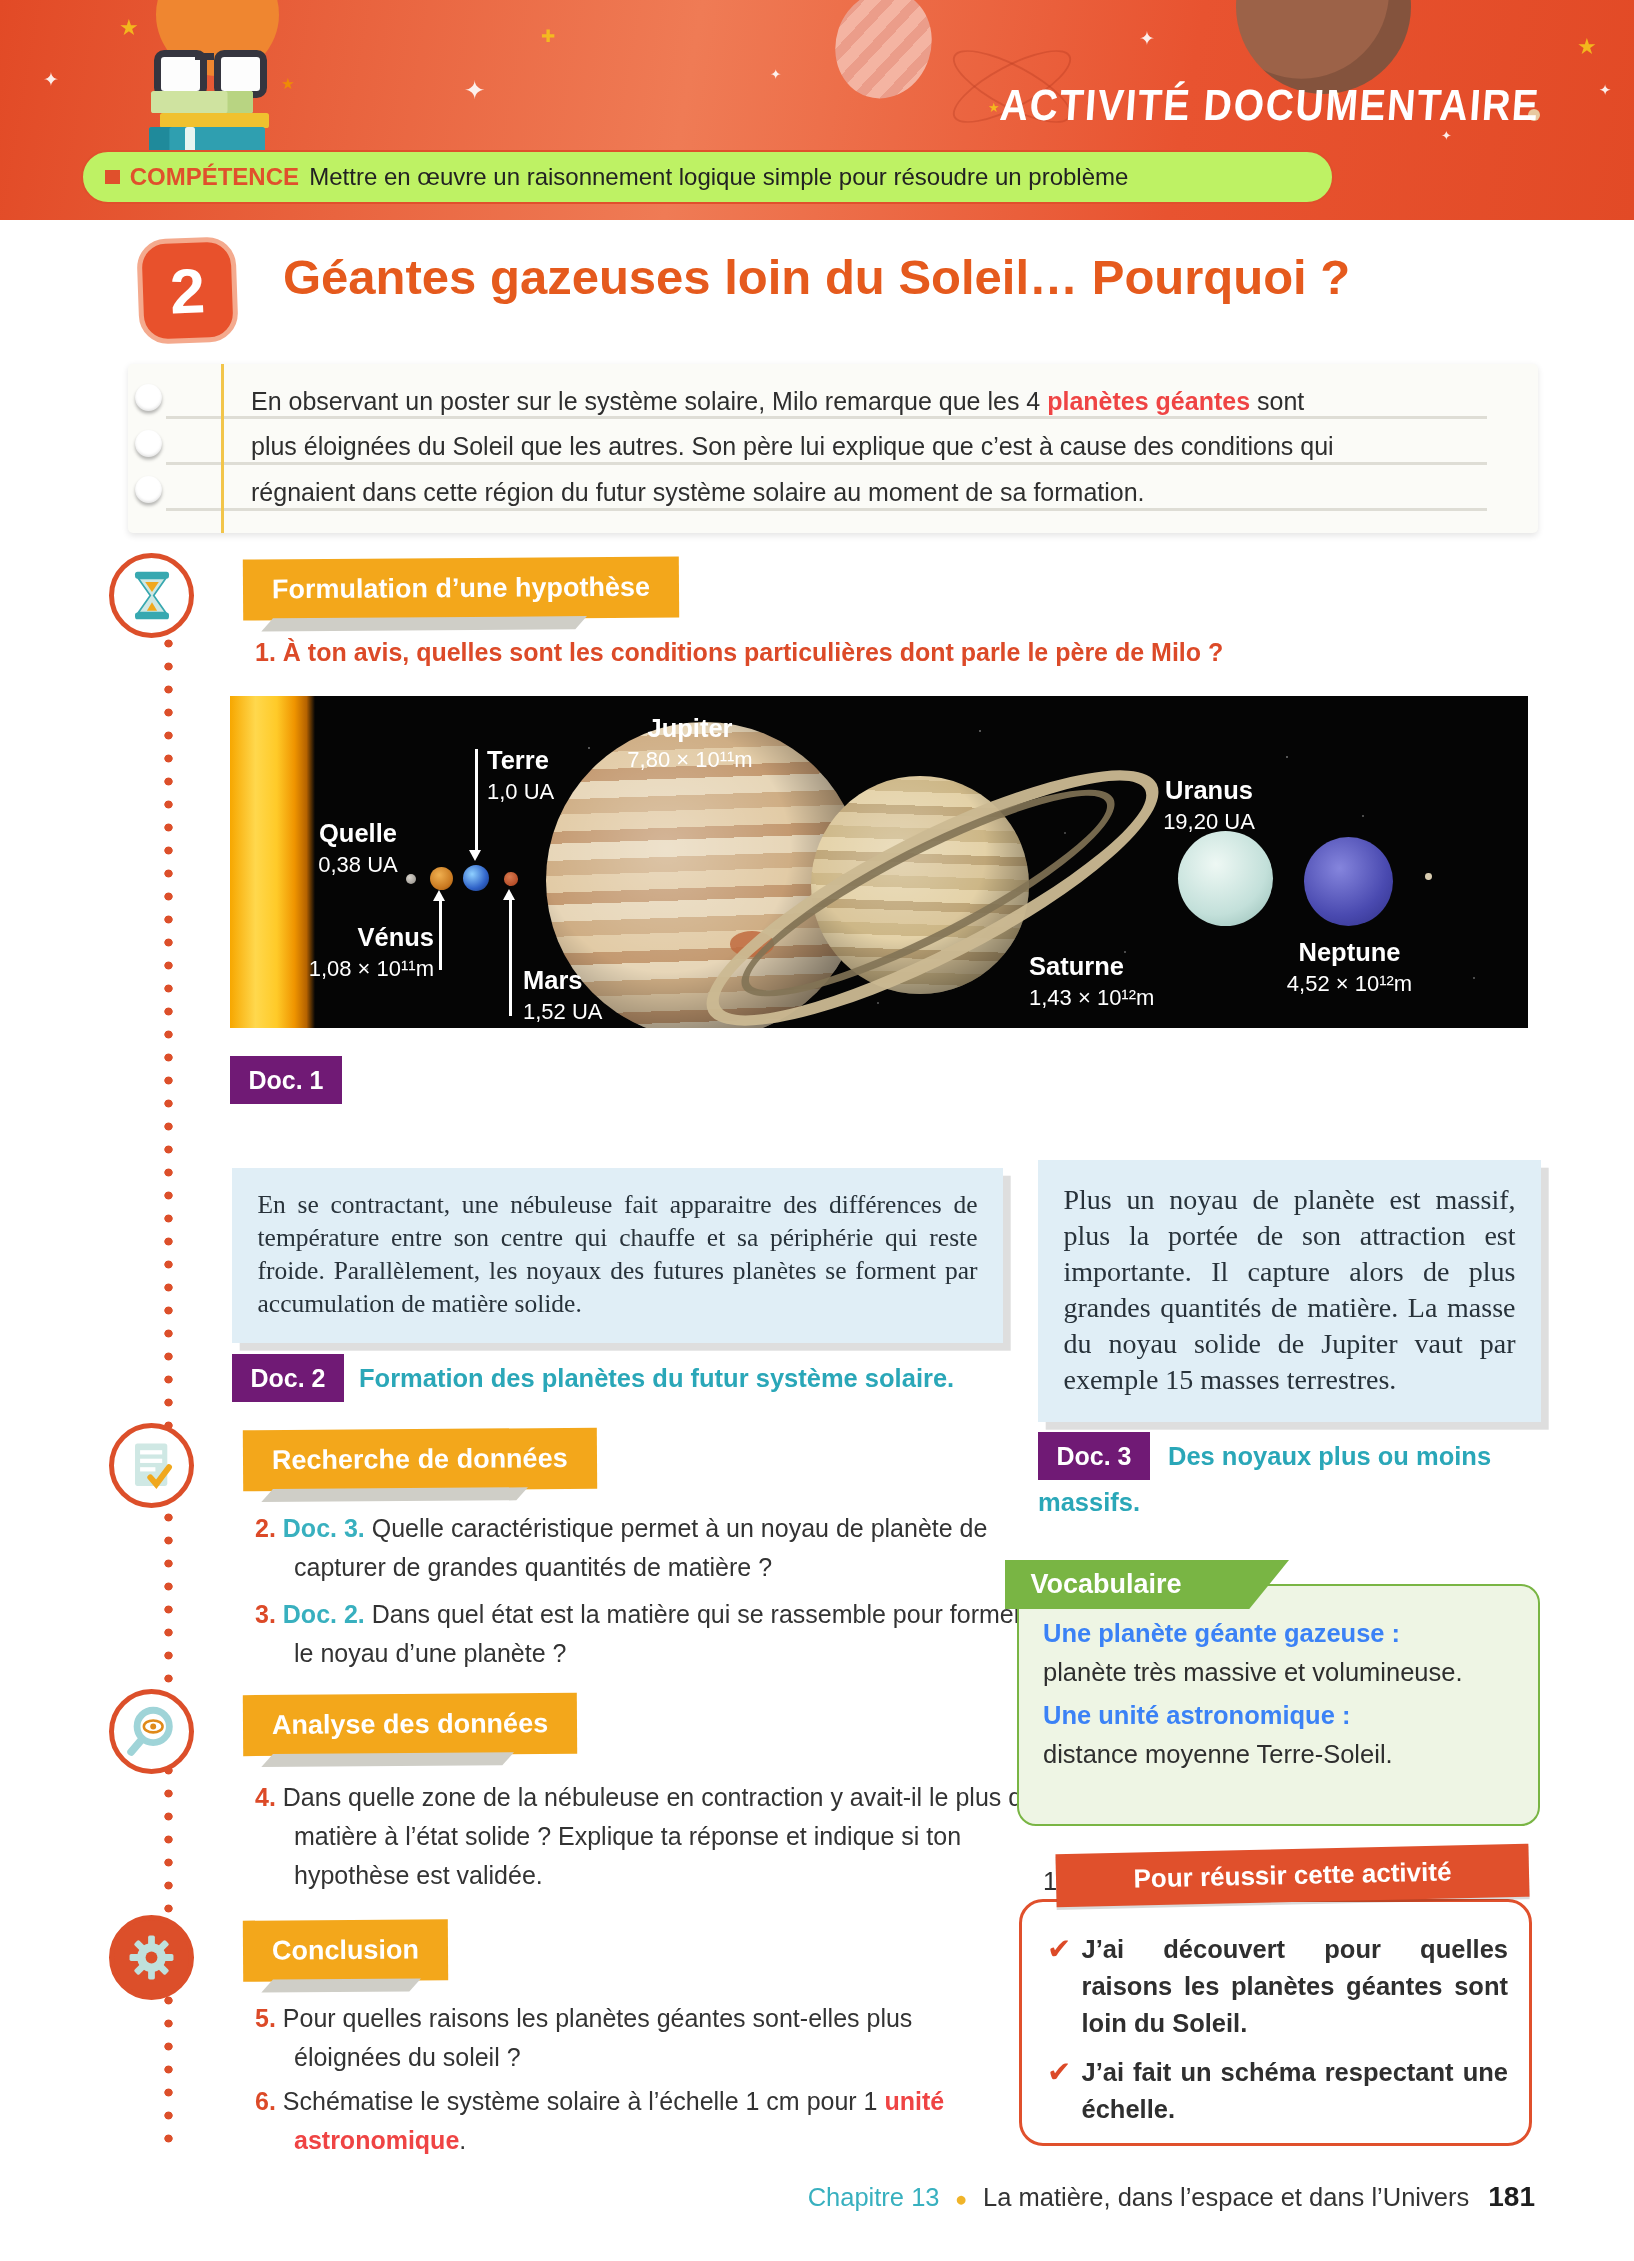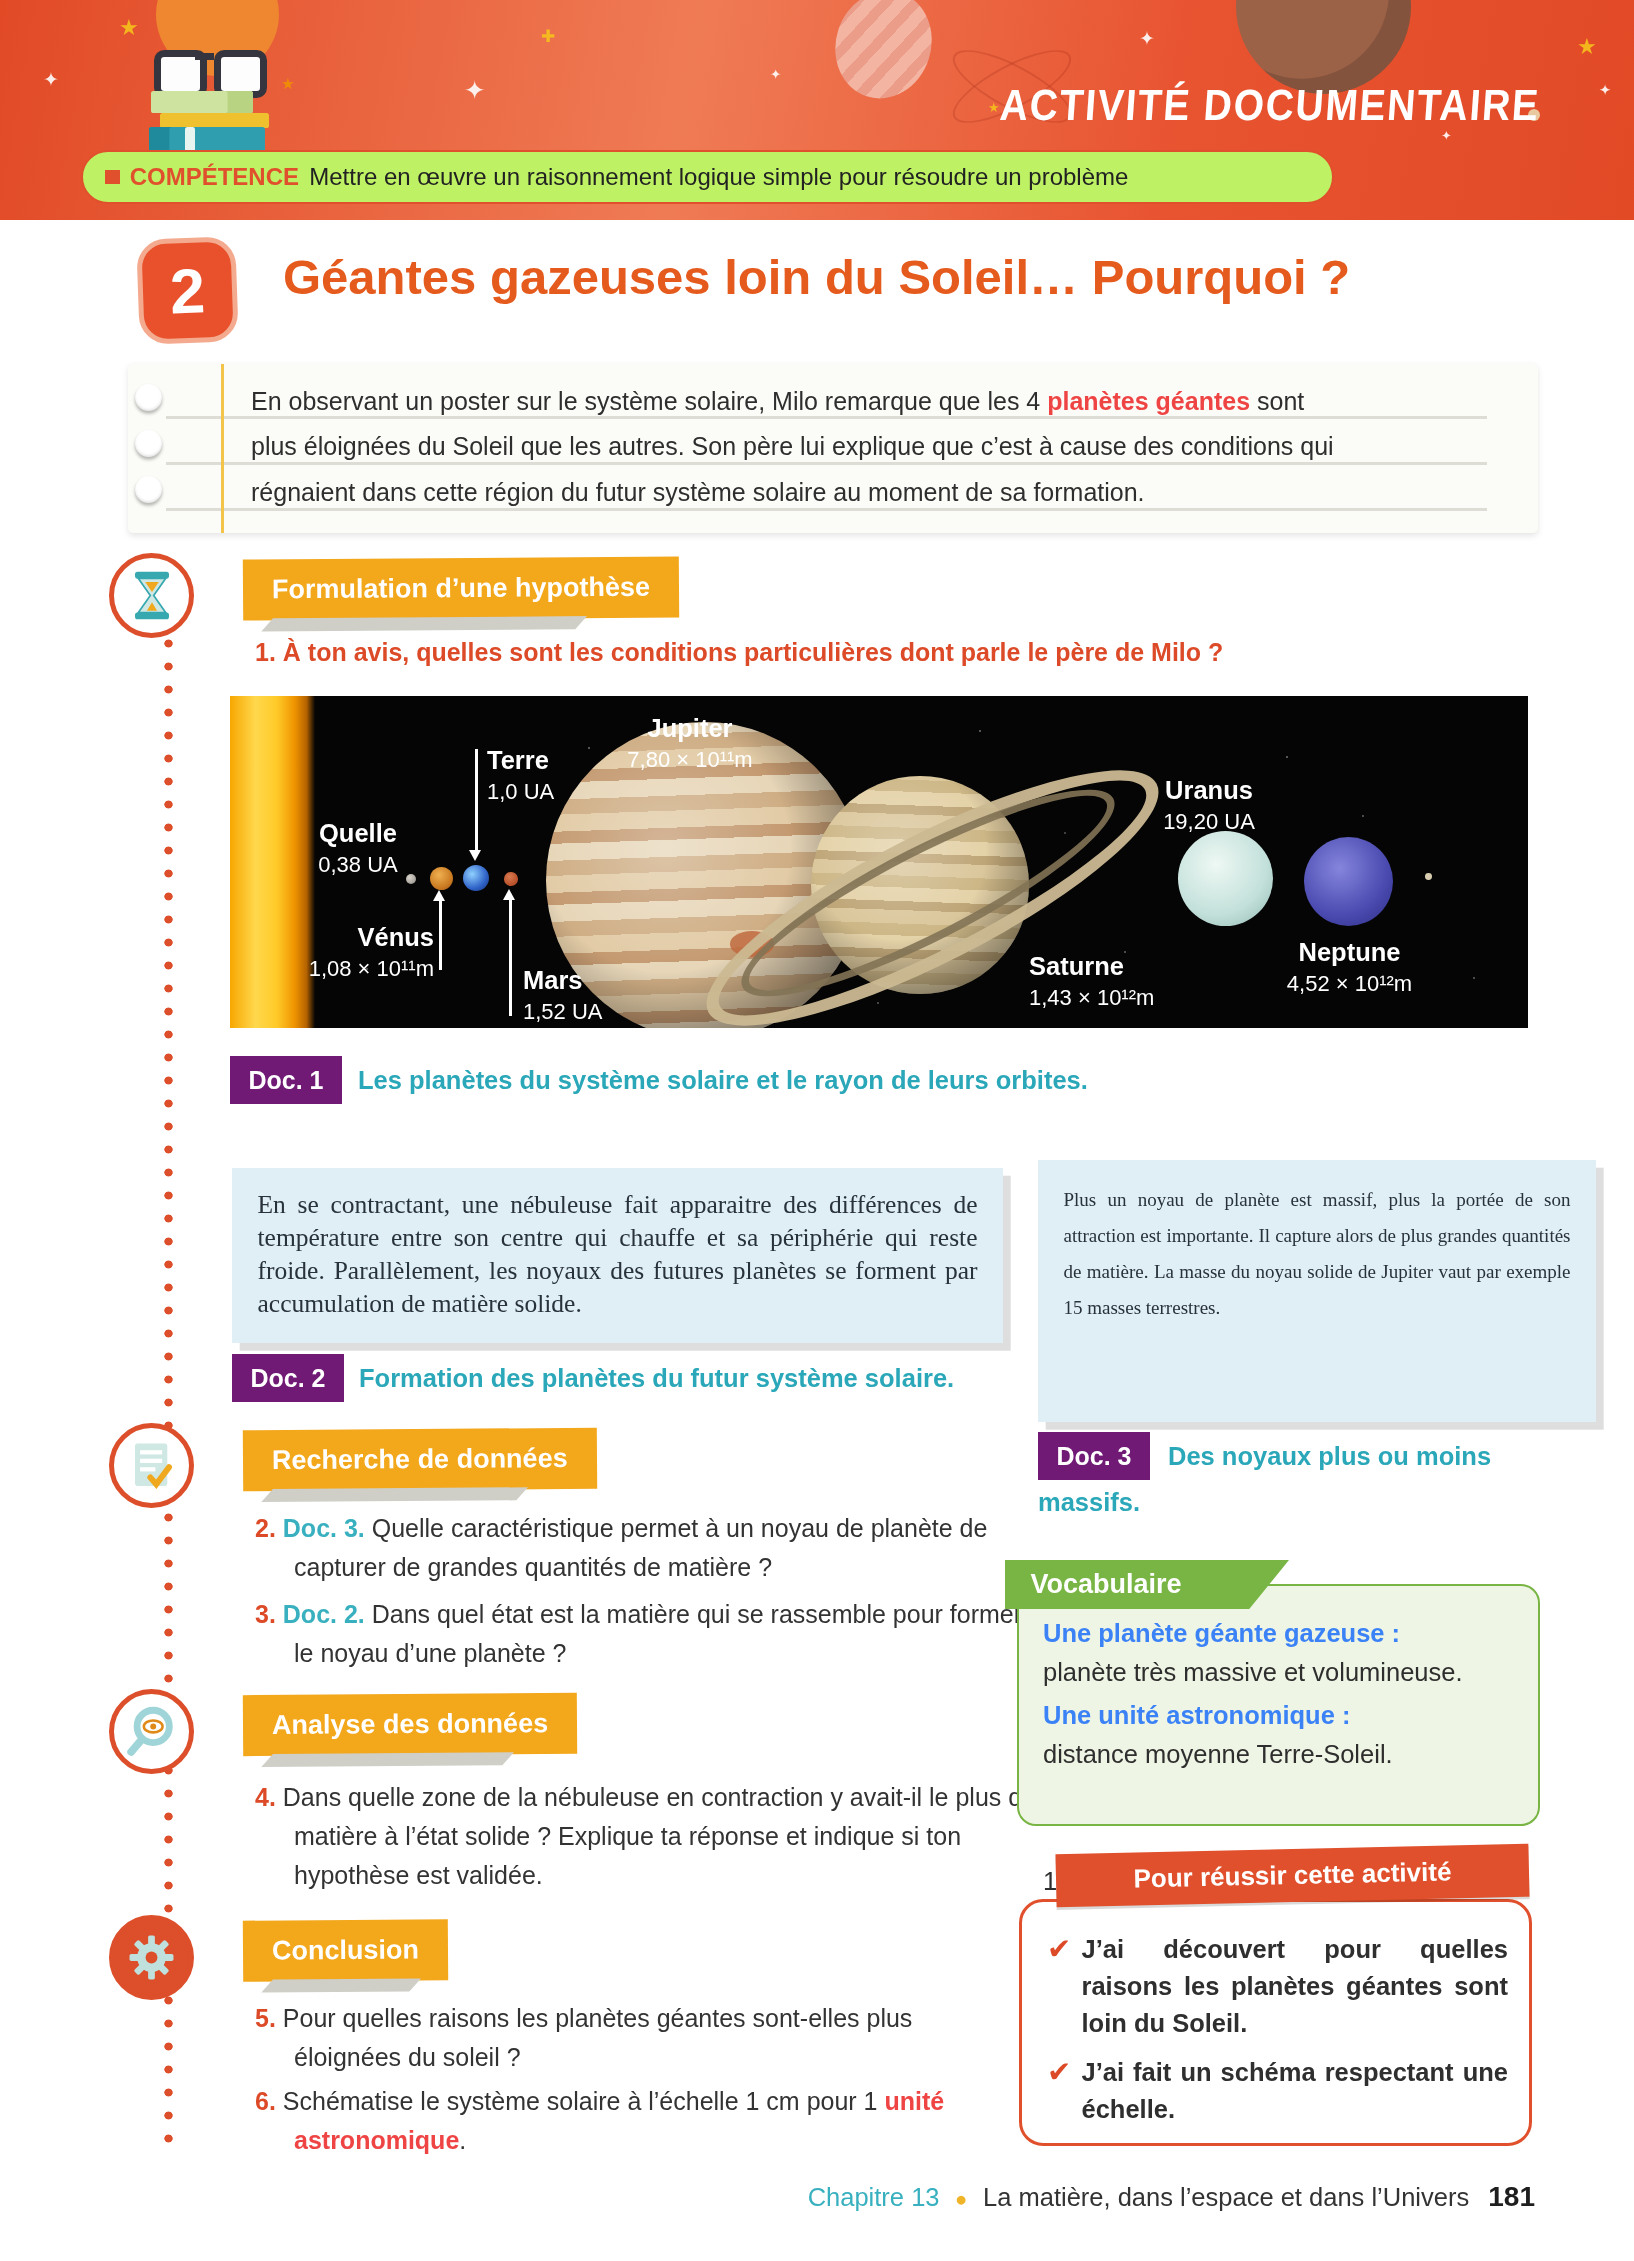--- a/index.html
+++ b/index.html
@@ -102,21 +102,21 @@
   .arr.up::before{content:"";position:absolute;top:-10.2px;left:-6px;border-left:6.8px solid rgba(0,0,0,0);
         border-right:6.8px solid rgba(0,0,0,0);border-bottom:11px solid #ffffff;}
 
   
   .doclabel{position:absolute;width:112px;height:48px;background:#701a75;color:#ffffff;font-weight:bold;
         font-size:25px;text-align:center;line-height:48px;z-index:2;}
   .doccap{position:absolute;color:#2aa7b8;font-weight:bold;font-size:25.5px;white-space:nowrap;}
   .docbox{position:absolute;background:#e0eef6;box-shadow:7.7px 7.7px 0 rgba(0,0,0,.13);
         font-family:"Liberation Serif","DejaVu Serif",serif;color:#28323a;text-align:justify;box-sizing:border-box;}
   #doc2-box{left:232px;top:1168px;width:771px;height:175px;padding:20.4px 25.5px;font-size:25.5px;line-height:33px;}
-  #doc3-box{left:1038px;top:1160px;width:558px;height:262px;padding:22px 25.5px;font-size:19px;line-height:36px;}
+  #doc3-box{left:1038px;top:1160px;width:503px;height:262px;padding:22px 25.5px;font-size:28px;line-height:36px;}
 
   
   #vocab-banner{position:absolute;left:1005px;top:1560px;width:284px;height:49px;background:#79b544;
         color:#ffffff;font-weight:bold;font-size:27px;line-height:49px;padding-left:25.5px;box-sizing:border-box;
         clip-path:polygon(0 0,100% 0,86% 100%,0 100%);z-index:3;}
   #vocab-box{position:absolute;left:1017px;top:1584px;width:523px;height:242px;background:#eef5e4;
         border:2.6px solid #79b544;border-radius:19px;box-sizing:border-box;z-index:2;}
   .vline{position:absolute;left:1043px;font-size:25.5px;white-space:nowrap;z-index:3;}
   .vterm{color:#3b82f6;font-weight:bold;}
   .vdef{color:#2e2e2e;}
@@ -347,21 +347,20 @@
       <b>Neptune</b><br>
       <span class="val">4,52 × 10¹²m</span>
     </div>
 
     <div class="arr down" style="left:245px;top:53px;height:102px;"></div>
     <div class="arr up" style="left:209px;top:204px;height:70px;"></div>
     <div class="arr up" style="left:279px;top:203px;height:117px;"></div>
   </div>
 
   <div class="doclabel" style="left:230px;top:1056px;">Doc. 1</div>
-  <div class="doccap" style="left:358px;top:1066px;">Les planètes du système solaire et le rayon de leurs orbites.</div>
 
   <div class="docbox" id="doc2-box">En se contractant, une nébuleuse fait apparaitre des différences de température entre son centre qui chauffe et sa périphérie qui reste froide. Parallèlement, les noyaux des futures planètes se forment par accumulation de matière solide.</div>
   <div class="doclabel" style="left:232px;top:1354px;">Doc. 2</div>
   <div class="doccap" style="left:359px;top:1364px;">Formation des planètes du futur système solaire.</div>
 
   <div class="docbox" id="doc3-box">Plus un noyau de planète est massif, plus la portée de son attraction est importante. Il capture alors de plus grandes quantités de matière. La masse du noyau solide de Jupiter vaut par exemple 15 masses terrestres.</div>
   <div class="doclabel" style="left:1038px;top:1432px;">Doc. 3</div>
   <div class="doccap" style="left:1168px;top:1442px;">Des noyaux plus ou moins</div>
   <div class="doccap" style="left:1038px;top:1488px;">massifs.</div>
 

